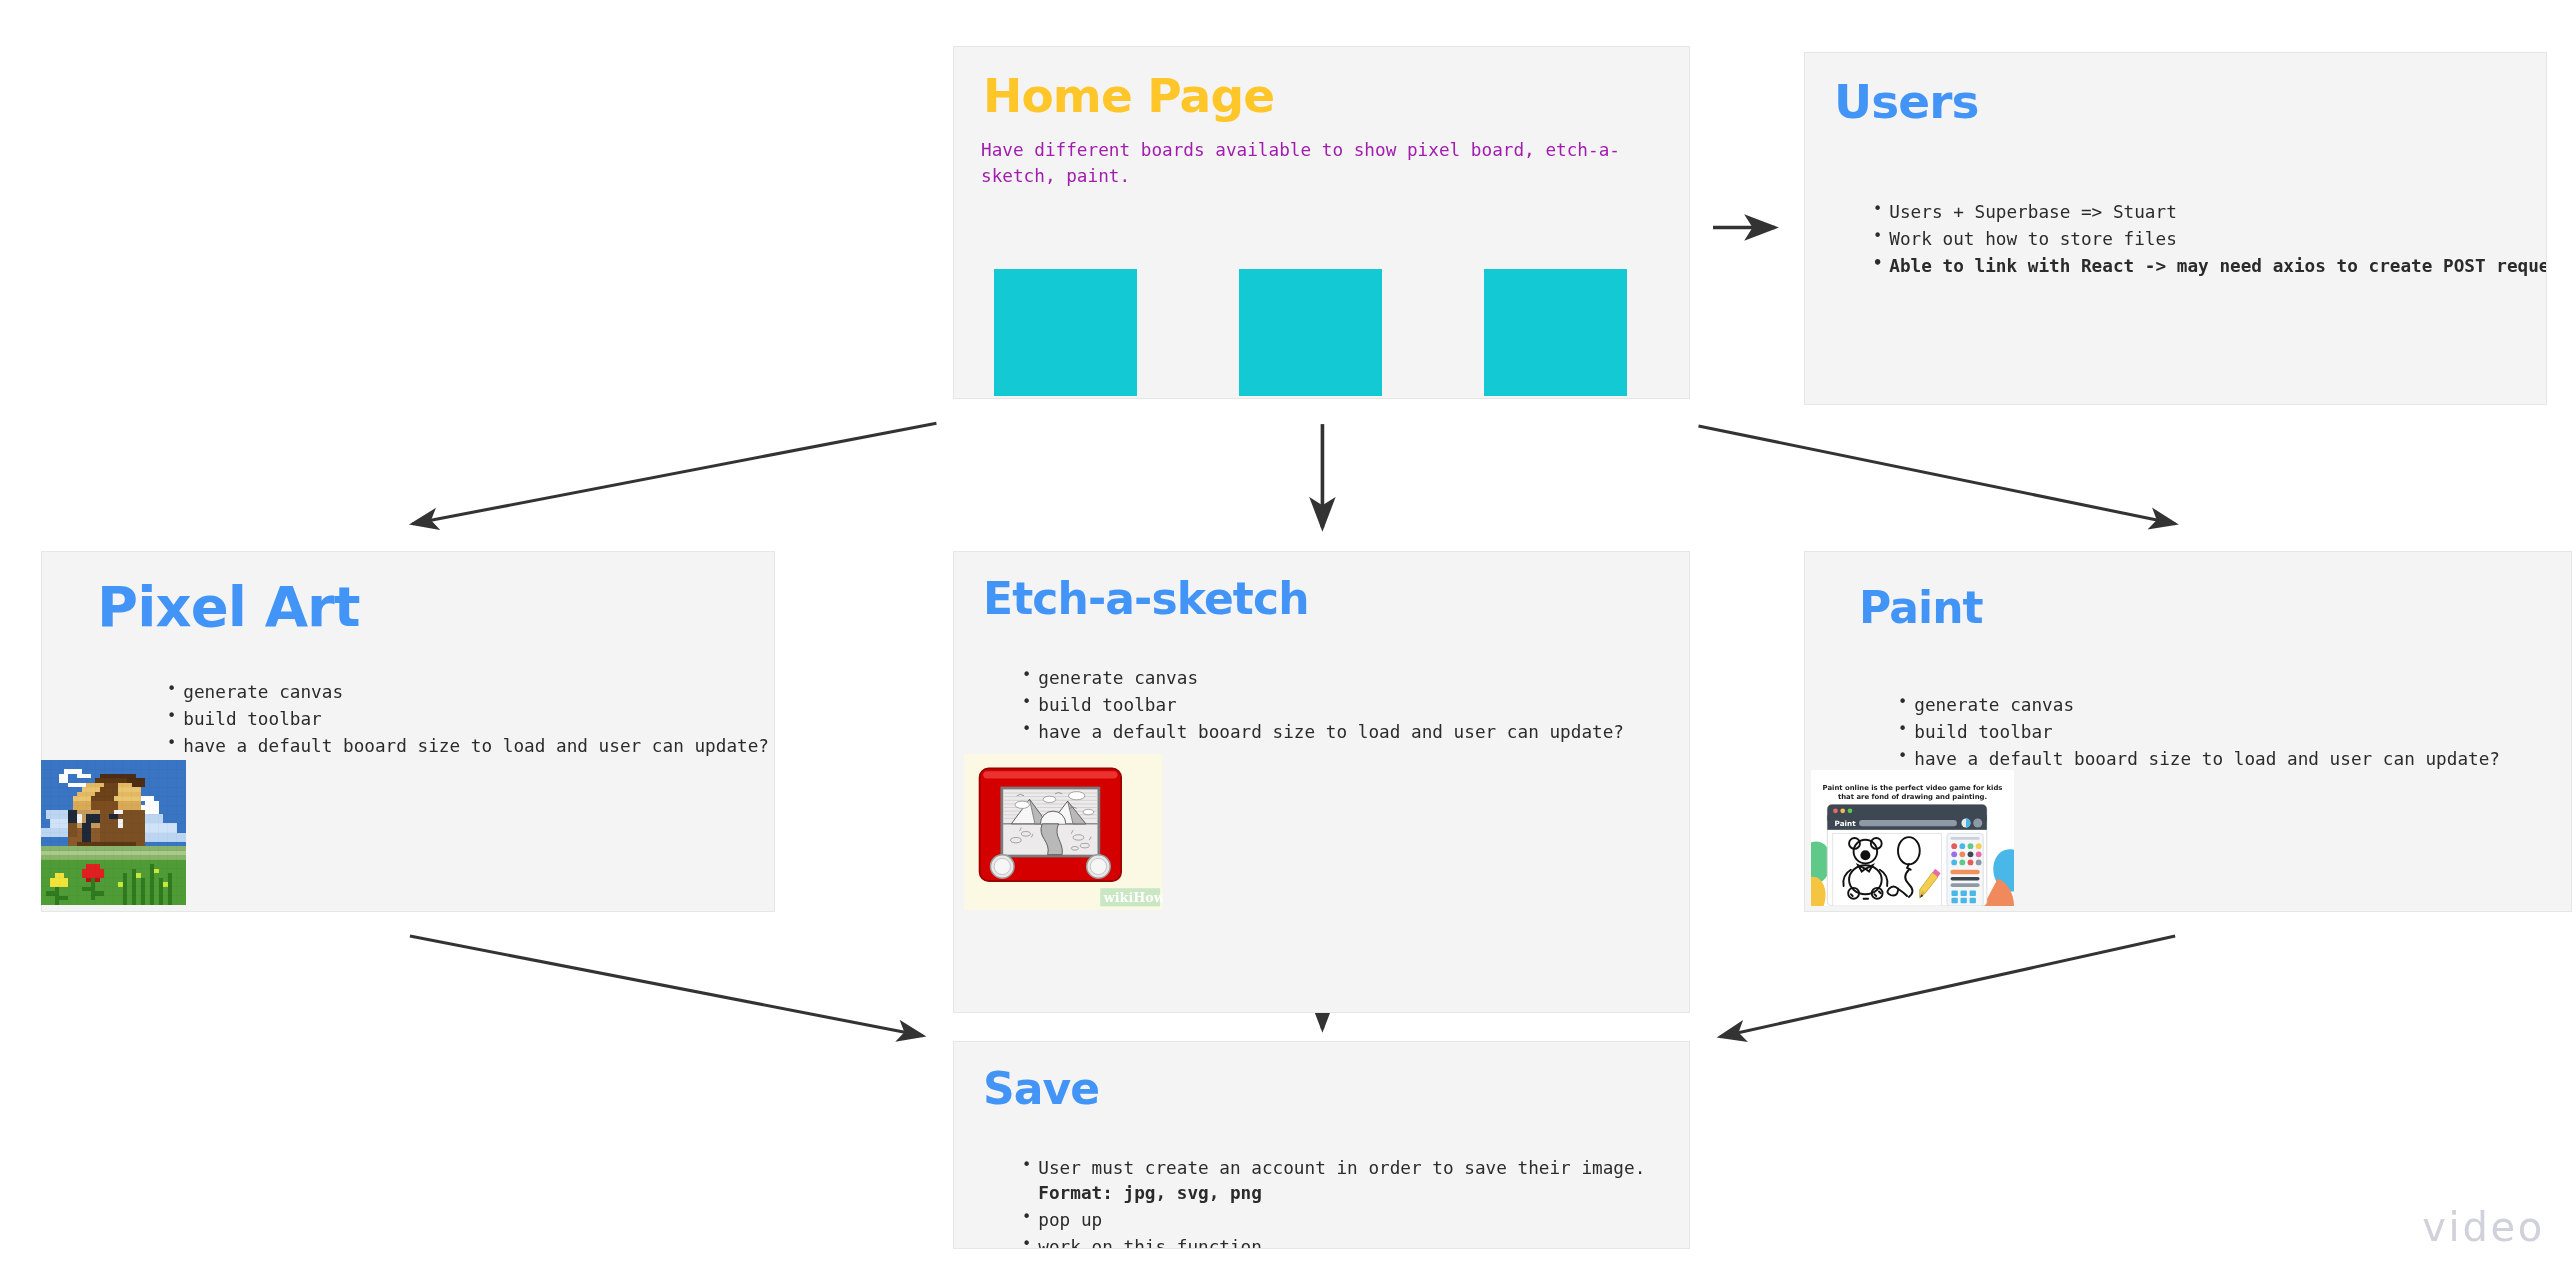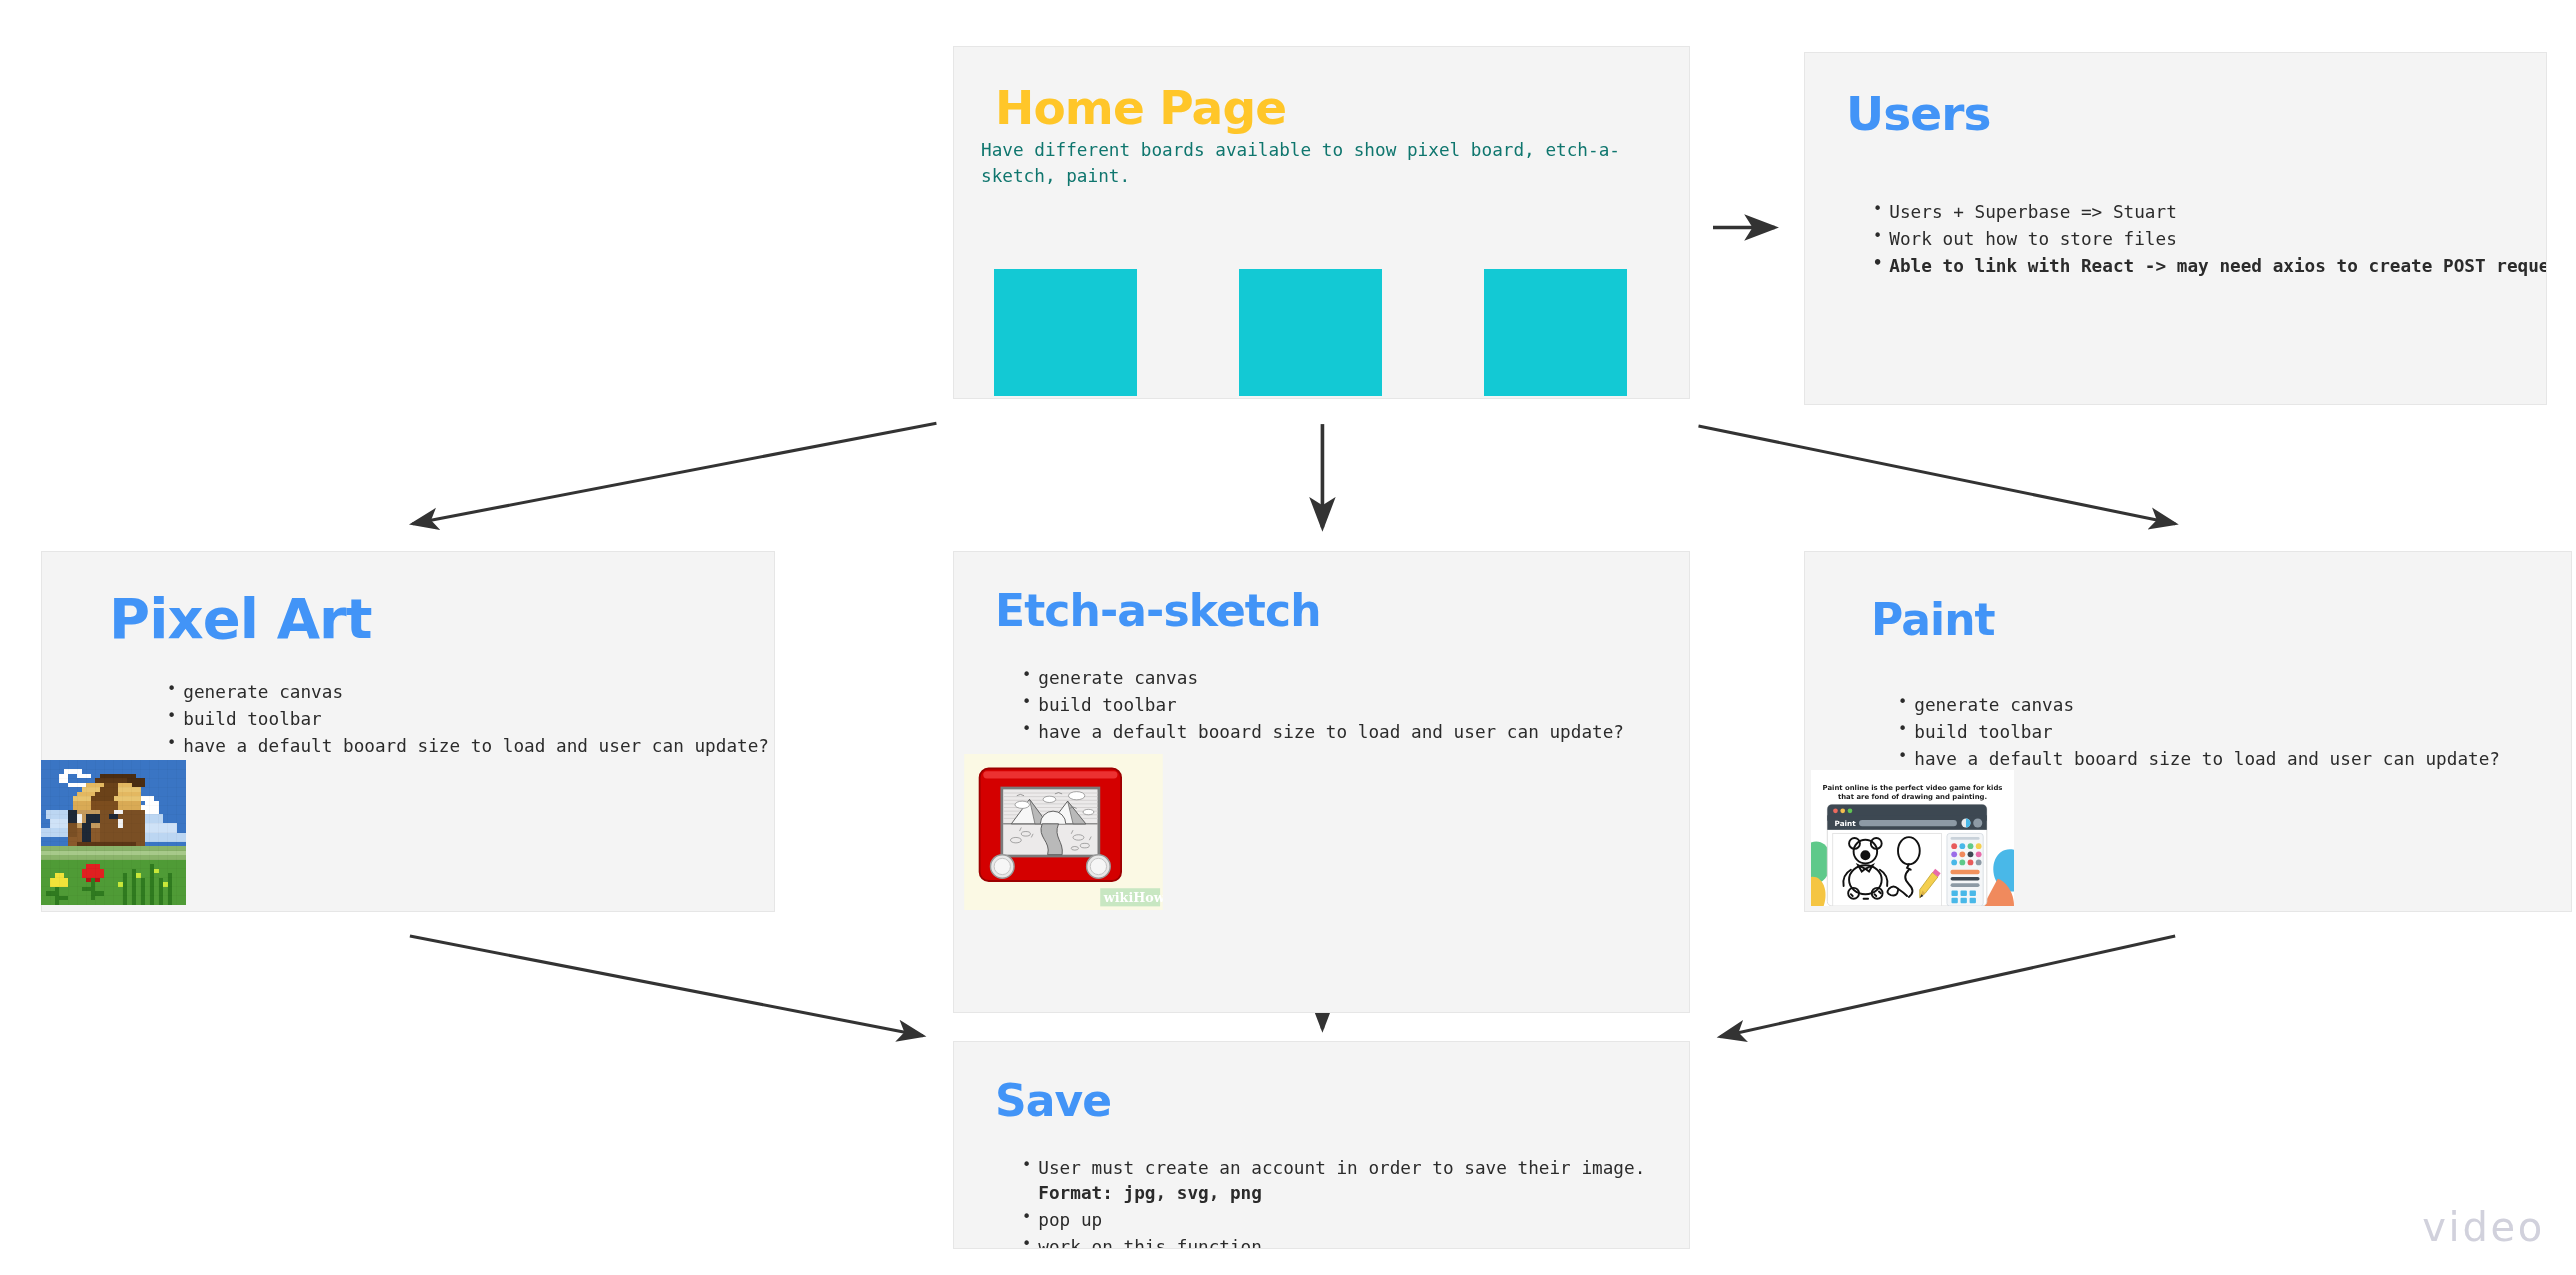--- a/index.html
+++ b/index.html
@@ -25,28 +25,28 @@
     background: #f4f4f4;
     border: 0.9px solid #e6e6e6;
     box-sizing: border-box;
     overflow: hidden;
   }
   .card-title {
     font-family: "DejaVu Sans", sans-serif;
     font-weight: bold;
     letter-spacing: -0.9px;
     line-height: 1.05;
-    margin: 16px;
+    margin: 4px;
   }
   .title-yellow { color: #ffc629; }
   .title-blue   { color: #4294f7; }
 
   .card-body {
     font-family: "DejaVu Sans Mono", monospace;
-    color: #0f766e;
+    color: #a21caf;
     font-size: 17.7px;
     line-height: 1.45;
   }
   ul.bullets {
     margin: 16px;
     padding: 0 0 0 27px;
     list-style: none;
   }
   ul.bullets > li {
     position: relative;

